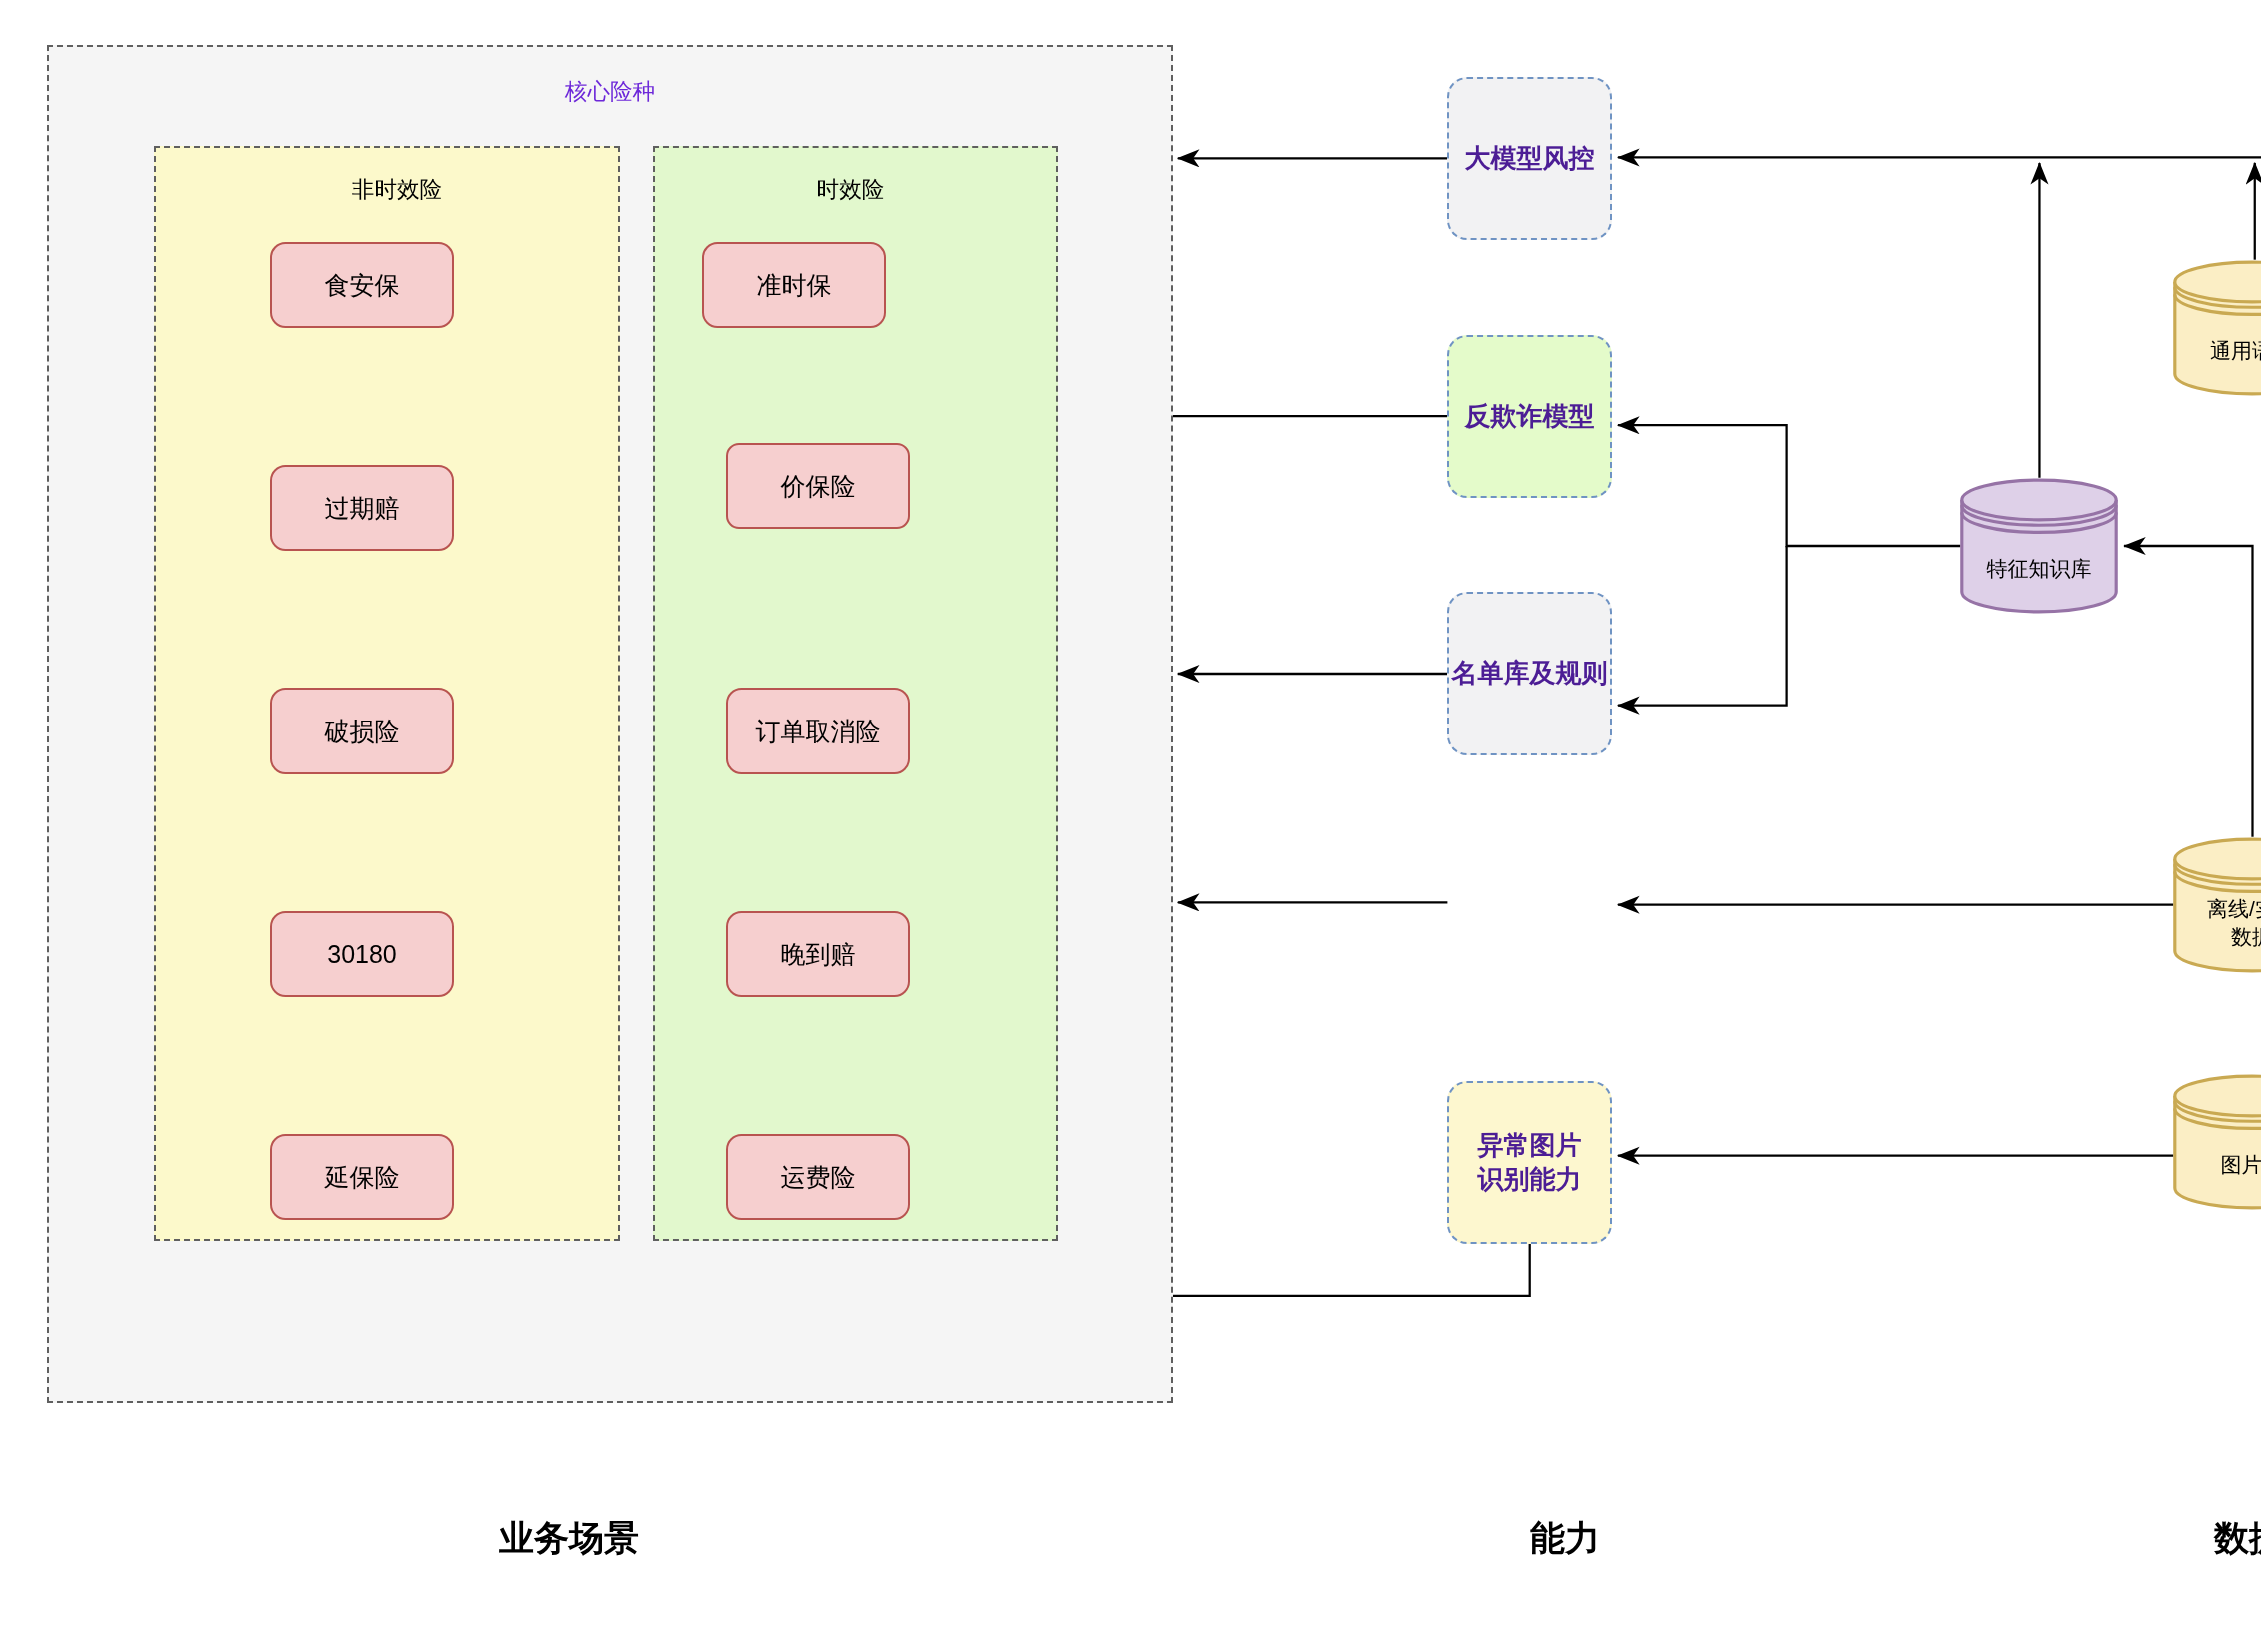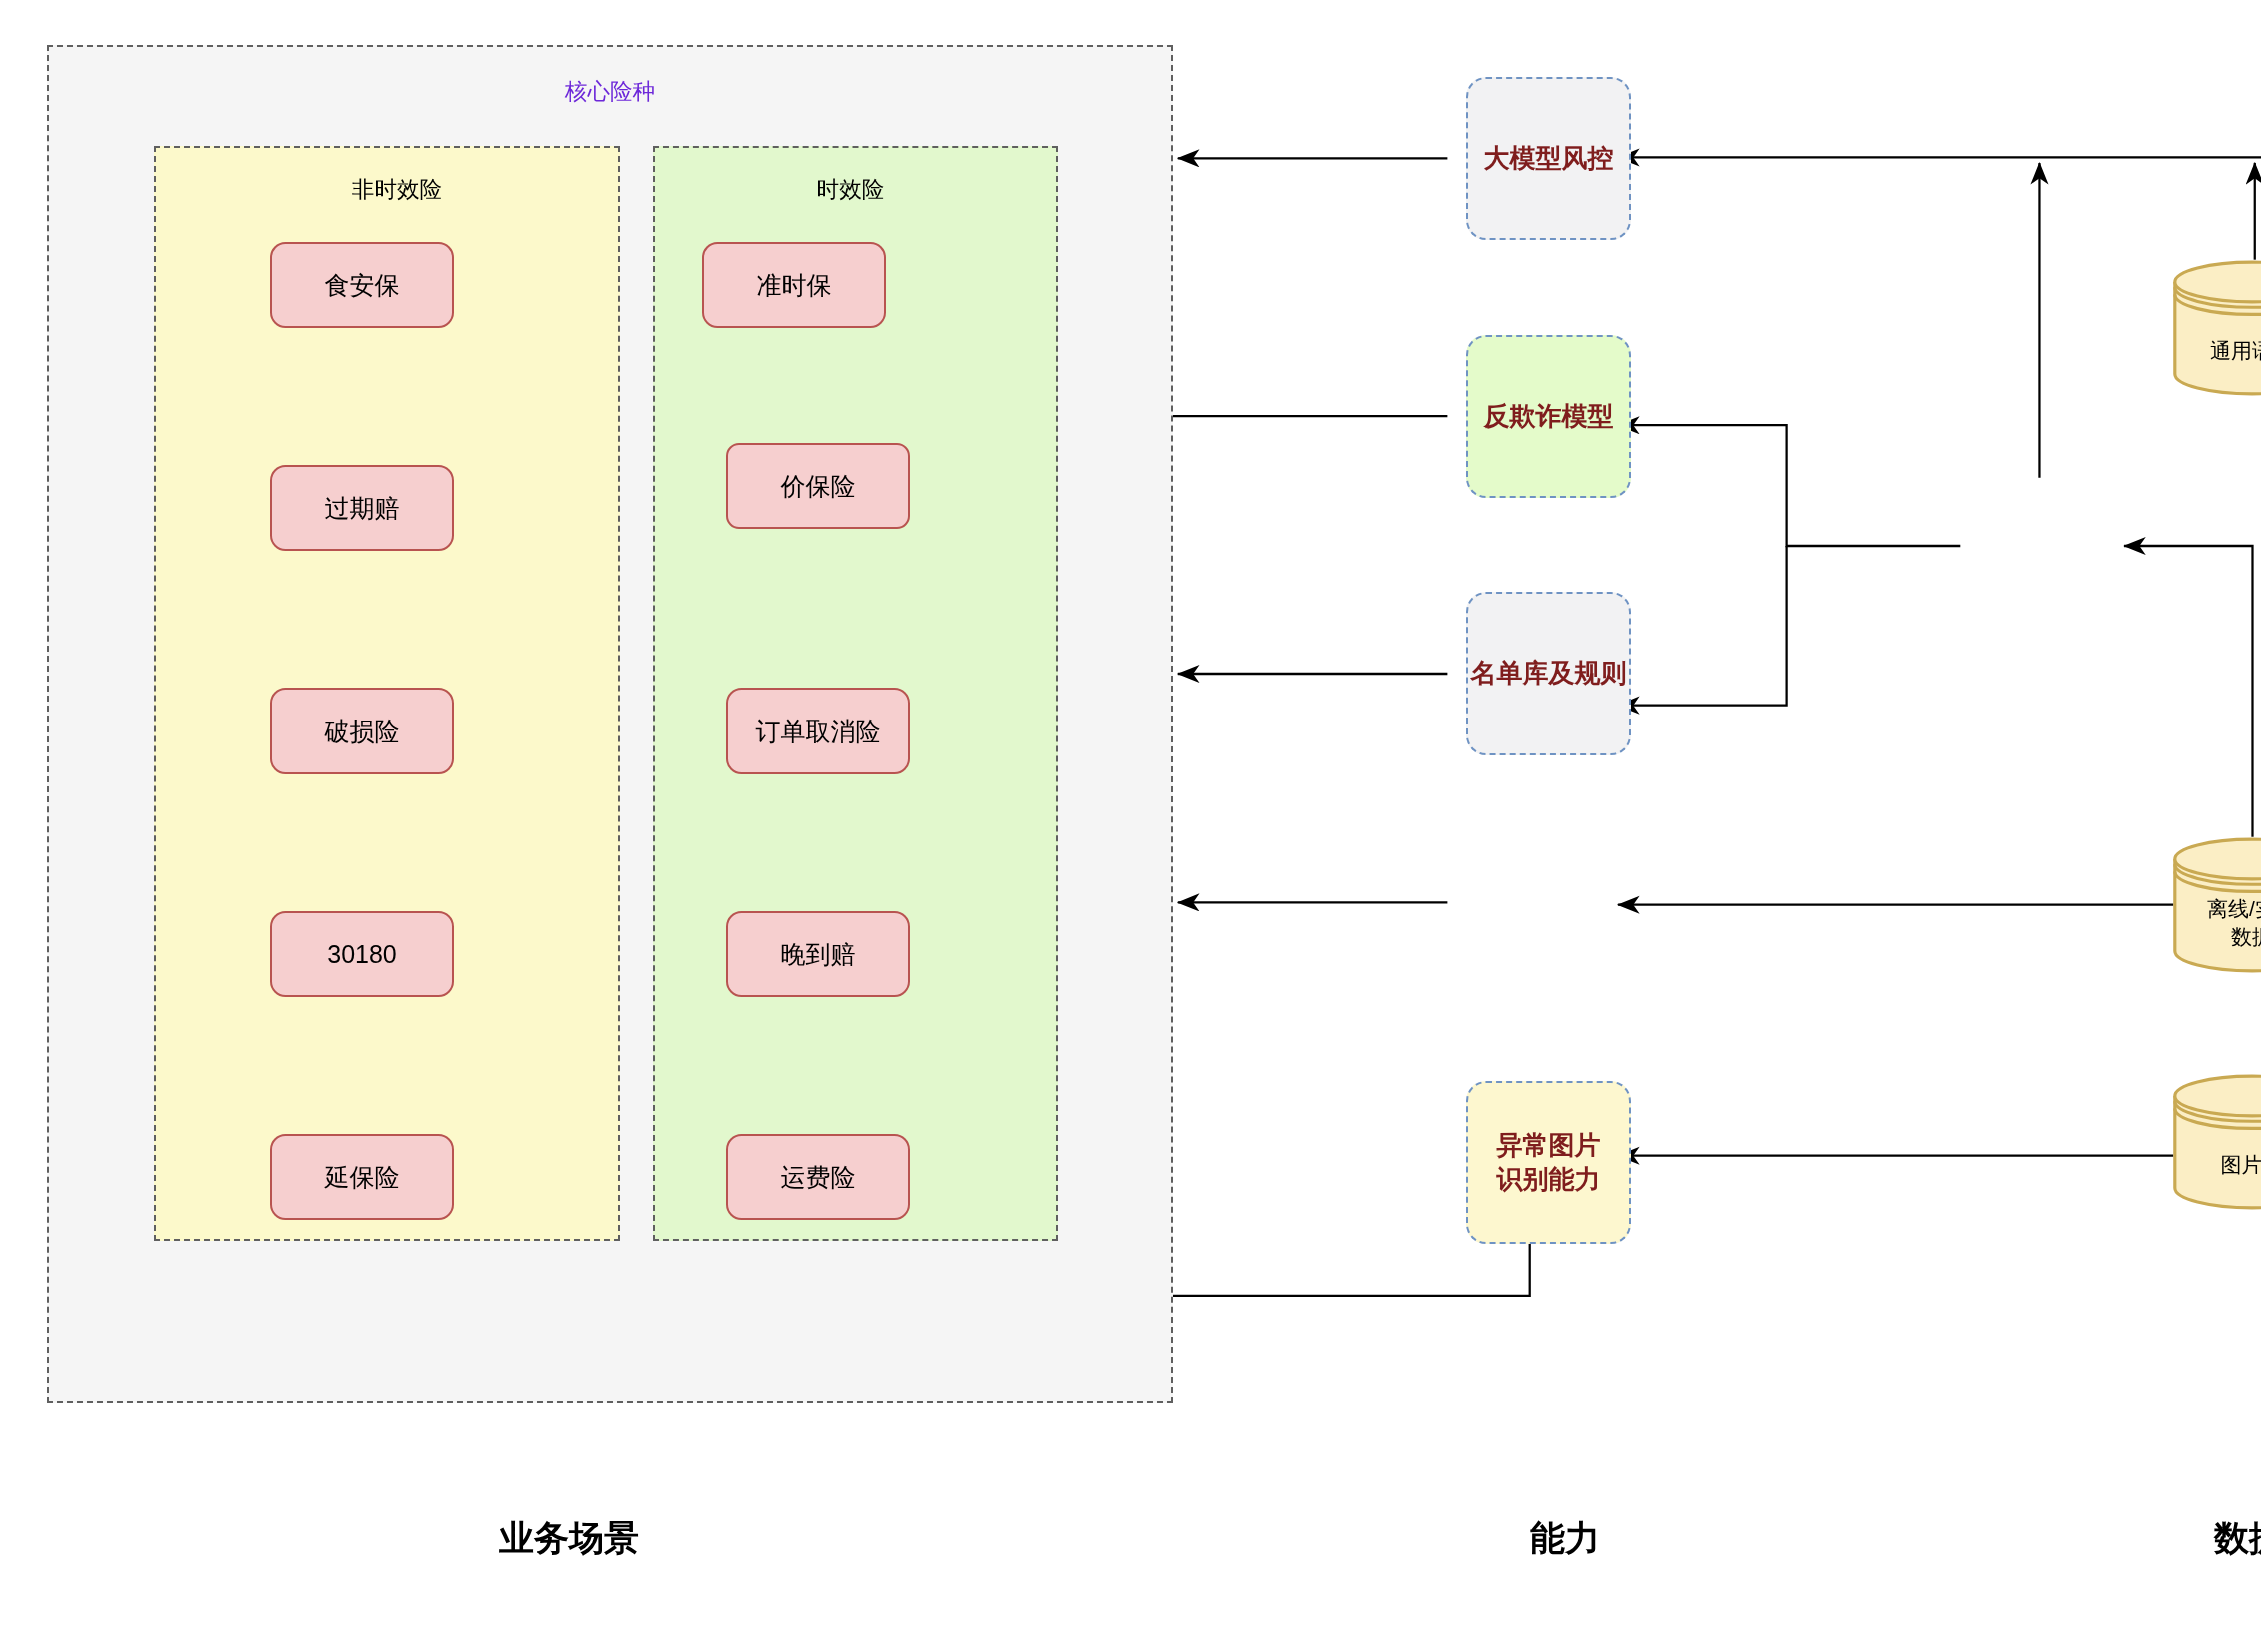--- a/index.html
+++ b/index.html
@@ -14,21 +14,21 @@
   .col-yellow{left:154px;width:466px;background:#fcf9cb;}
   .col-green{left:653px;width:405px;background:#e2f8cd;}
   .col-title{position:absolute;top:174px;text-align:center;font-size:22.6px;color:#000;}
   .col-title.y{left:164px;width:466px;}
   .col-title.g{left:653px;width:395px;}
   .pill{position:absolute;width:184px;height:86px;background:#f6cfcf;border:2.7px solid #b85450;
     border-radius:15.4px;box-sizing:border-box;display:flex;align-items:center;justify-content:center;
     font-size:25px;color:#000;}
   .cap{position:absolute;left:1447px;width:165px;height:163px;border:2.7px dashed #6f93c3;
     border-radius:20px;box-sizing:border-box;display:flex;align-items:center;justify-content:center;
-    font-size:26px;font-weight:bold;color:#7f1d1d;text-align:center;white-space:pre-line;line-height:1.3;margin-left:19px;}
+    font-size:26px;font-weight:bold;color:#4c1d95;text-align:center;white-space:pre-line;line-height:1.3;}
   .cap-gray{background:#f2f2f3;}
   .cap-green{background:#e4fbca;}
   .cap-yellow{background:#fdf7cf;}
   .db{position:absolute;width:158px;height:136px;}
   .db-label{position:absolute;left:0;width:100%;text-align:center;font-size:21px;color:#000;
     white-space:pre-line;line-height:1.35;}
   .db-label.one{top:77px;}
   .db-label.two{top:58px;}
   .section-label{position:absolute;font-size:35px;font-weight:bold;color:#000;text-align:center;
     width:362px;}
@@ -91,20 +91,29 @@
   <div class="db" style="left:2173px;top:260px;">
     <svg width="158" height="136" viewBox="0 0 350 300">
       <path d="M 4 48 L 4 252 A 171 44 0 0 0 346 252 L 346 48" fill="#fbeec5" stroke="#c9a952" stroke-width="7"></path>
       <ellipse cx="175" cy="48" rx="171" ry="44" fill="#fbeec5" stroke="#c9a952" stroke-width="7"></ellipse>
       <path d="M 4 60 A 171 44 0 0 0 346 60" fill="none" stroke="#c9a952" stroke-width="7"></path>
       <path d="M 4 76 A 171 44 0 0 0 346 76" fill="none" stroke="#c9a952" stroke-width="7"></path>
     </svg>
     <div class="db-label one">通用语料</div>
   </div>
 
+  <div class="db" style="left:1960px;top:478px;">
+    <svg width="158" height="136" viewBox="0 0 350 300">
+      <path d="M 4 48 L 4 252 A 171 44 0 0 0 346 252 L 346 48" fill="#ded0e8" stroke="#9673a6" stroke-width="7"></path>
+      <ellipse cx="175" cy="48" rx="171" ry="44" fill="#ded0e8" stroke="#9673a6" stroke-width="7"></ellipse>
+      <path d="M 4 60 A 171 44 0 0 0 346 60" fill="none" stroke="#9673a6" stroke-width="7"></path>
+      <path d="M 4 76 A 171 44 0 0 0 346 76" fill="none" stroke="#9673a6" stroke-width="7"></path>
+    </svg>
+    <div class="db-label one">特征知识库</div>
+  </div>
 
   <div class="db" style="left:2173px;top:837px;">
     <svg width="158" height="136" viewBox="0 0 350 300">
       <path d="M 4 48 L 4 252 A 171 44 0 0 0 346 252 L 346 48" fill="#fbeec5" stroke="#c9a952" stroke-width="7"></path>
       <ellipse cx="175" cy="48" rx="171" ry="44" fill="#fbeec5" stroke="#c9a952" stroke-width="7"></ellipse>
       <path d="M 4 60 A 171 44 0 0 0 346 60" fill="none" stroke="#c9a952" stroke-width="7"></path>
       <path d="M 4 76 A 171 44 0 0 0 346 76" fill="none" stroke="#c9a952" stroke-width="7"></path>
     </svg>
     <div class="db-label two">离线/实时
 数据</div>

